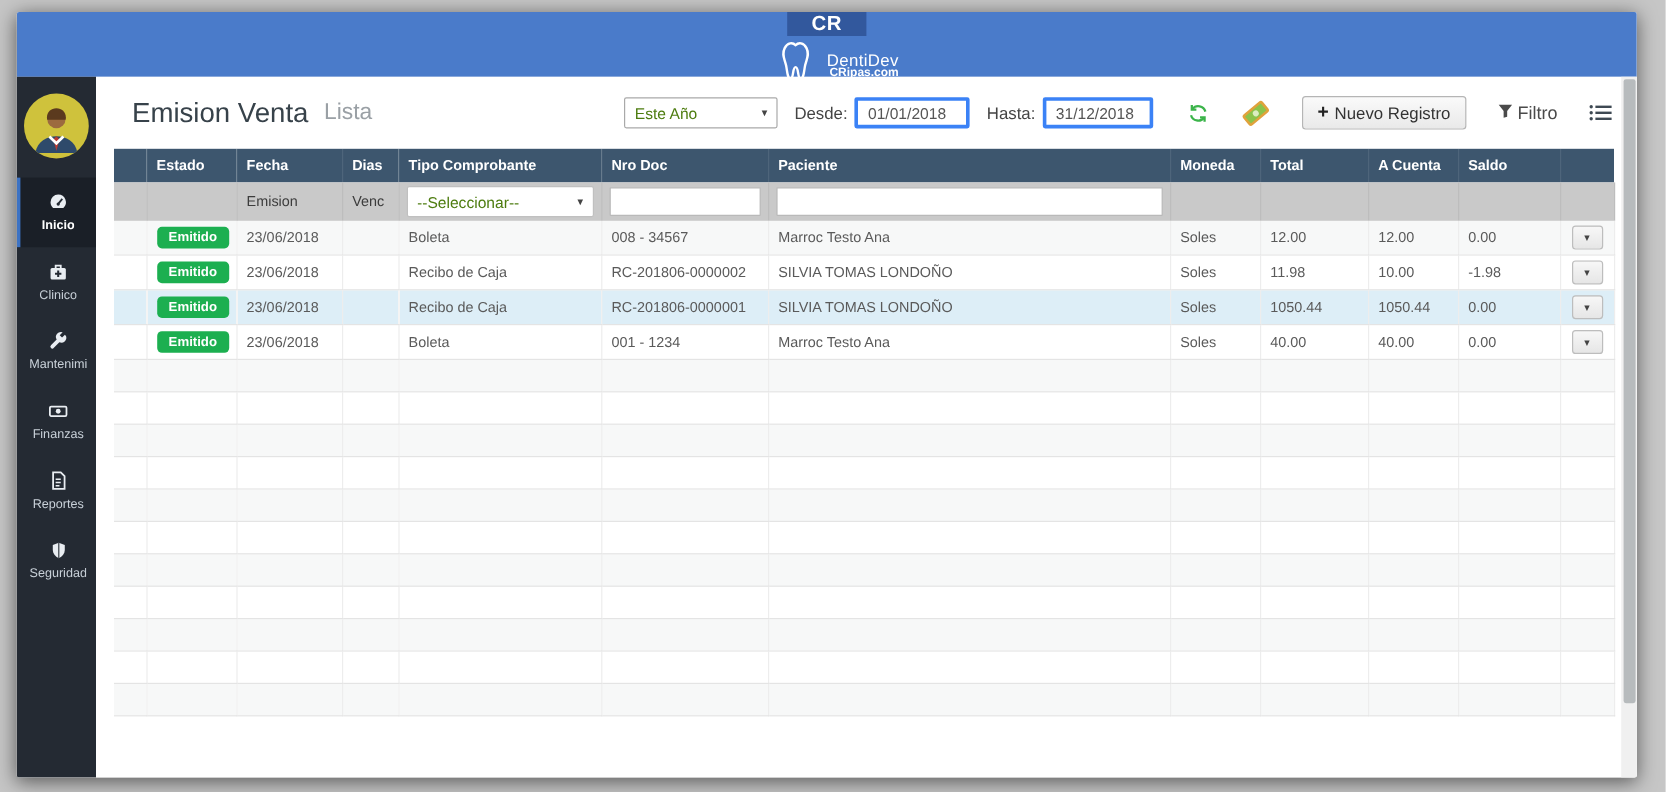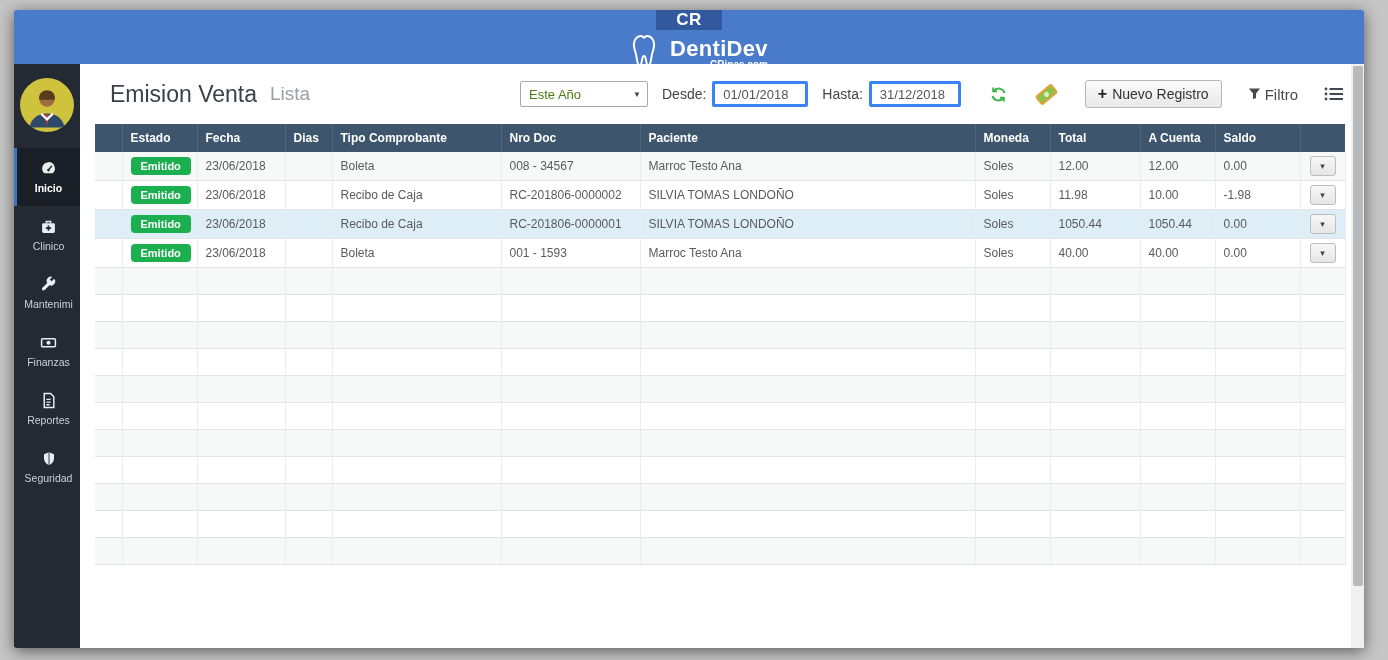--- a/index.html
+++ b/index.html
@@ -9,21 +9,21 @@
   .window { position:absolute; left:14px; top:10px; width:1350px; height:638px;
     background:#fff; box-shadow:0 3px 16px rgba(0,0,0,.55); border-radius:2px; overflow:hidden; }
 
   
   .topbar { position:absolute; left:0; top:0; right:0; height:54px; background:var(--c-topbar,#4a7bca);
     display:flex; align-items:center;flex-direction:column; }
   .brand-box { width:66px; height:54px; background:var(--c-brand,#32589d); display:flex;
     align-items:center; justify-content:center; color:#fff; font-weight:bold; font-size:17px; letter-spacing:.5px; }
   .logo { display:flex; align-items:center; margin-left:14px; gap:6px; }
   .logo-text { display:flex; flex-direction:column; }
-  .logo-name { color:#fff; font-size:22px; font-weight:bold; letter-spacing:.3px;text-align:right; }
+  .logo-name { color:#fff; font-size:14px; font-weight:normal; letter-spacing:.3px;text-align:right; }
   .logo-sub { color:#fff; font-size:10px; font-weight:bold; align-self:flex-end; margin-top:-3px; }
   .topbar-right { margin-left:auto; display:flex; align-items:center; gap:24px; padding-right:28px; }
   .user-chip { display:flex; align-items:center; gap:10px; }
   .avatar-sm { width:28px; height:28px; border-radius:50%; background:#cfc23c; overflow:hidden; }
   .username { color:#fff; font-size:13px; font-weight:bold; }
 
   
   .sidebar { position:absolute; left:0; top:54px; bottom:0; width:66px; background:#242a33; }
   .avatar-lg { width:54px; height:54px; border-radius:50%; background:#cfc23c; margin:14px auto 16px auto; overflow:hidden; }
   .side-item { display:flex; flex-direction:column; align-items:center; justify-content:center;
@@ -289,20 +289,40 @@
               <th>Dias</th>
               <th>Tipo Comprobante</th>
               <th>Nro Doc</th>
               <th>Paciente</th>
               <th>Moneda</th>
               <th>Total</th>
               <th>A Cuenta</th>
               <th>Saldo</th>
               <th></th>
             </tr>
+          <tr class="filter-row">
+            <td></td>
+            <td></td>
+            <td><span class="filter-sub">Emision</span></td>
+            <td><span class="filter-sub">Venc</span></td>
+            <td>
+              <span class="select-wrap" style="width:100%">
+                <select class="sel-tipo">
+                  <option>--Seleccionar--</option>
+                </select>
+              </span>
+            </td>
+            <td><input class="grid-input" value="" style=""></td>
+            <td><input class="grid-input" value="" style=""></td>
+            <td></td>
+              <td></td>
+              <td></td>
+              <td></td>
+              <td></td>
+          </tr>
         </thead>
         <tbody id="grid-body">
             <tr>
               <td></td>
               <td><span class="badge">Emitido</span></td>
               <td>23/06/2018</td>
               <td></td>
               <td>Boleta</td>
               <td>008 - 34567</td>
               <td>Marroc Testo Ana</td>
@@ -345,21 +365,21 @@
               <td>
                 <button class="row-action">▾</button>
               </td>
             </tr>
             <tr>
               <td></td>
               <td><span class="badge">Emitido</span></td>
               <td>23/06/2018</td>
               <td></td>
               <td>Boleta</td>
-              <td>001 - 1593</td>
+              <td>001 - 1234</td>
               <td>Marroc Testo Ana</td>
               <td>Soles</td>
               <td>40.00</td>
               <td>40.00</td>
               <td>0.00</td>
               <td>
                 <button class="row-action">▾</button>
               </td>
             </tr>
             <tr>

